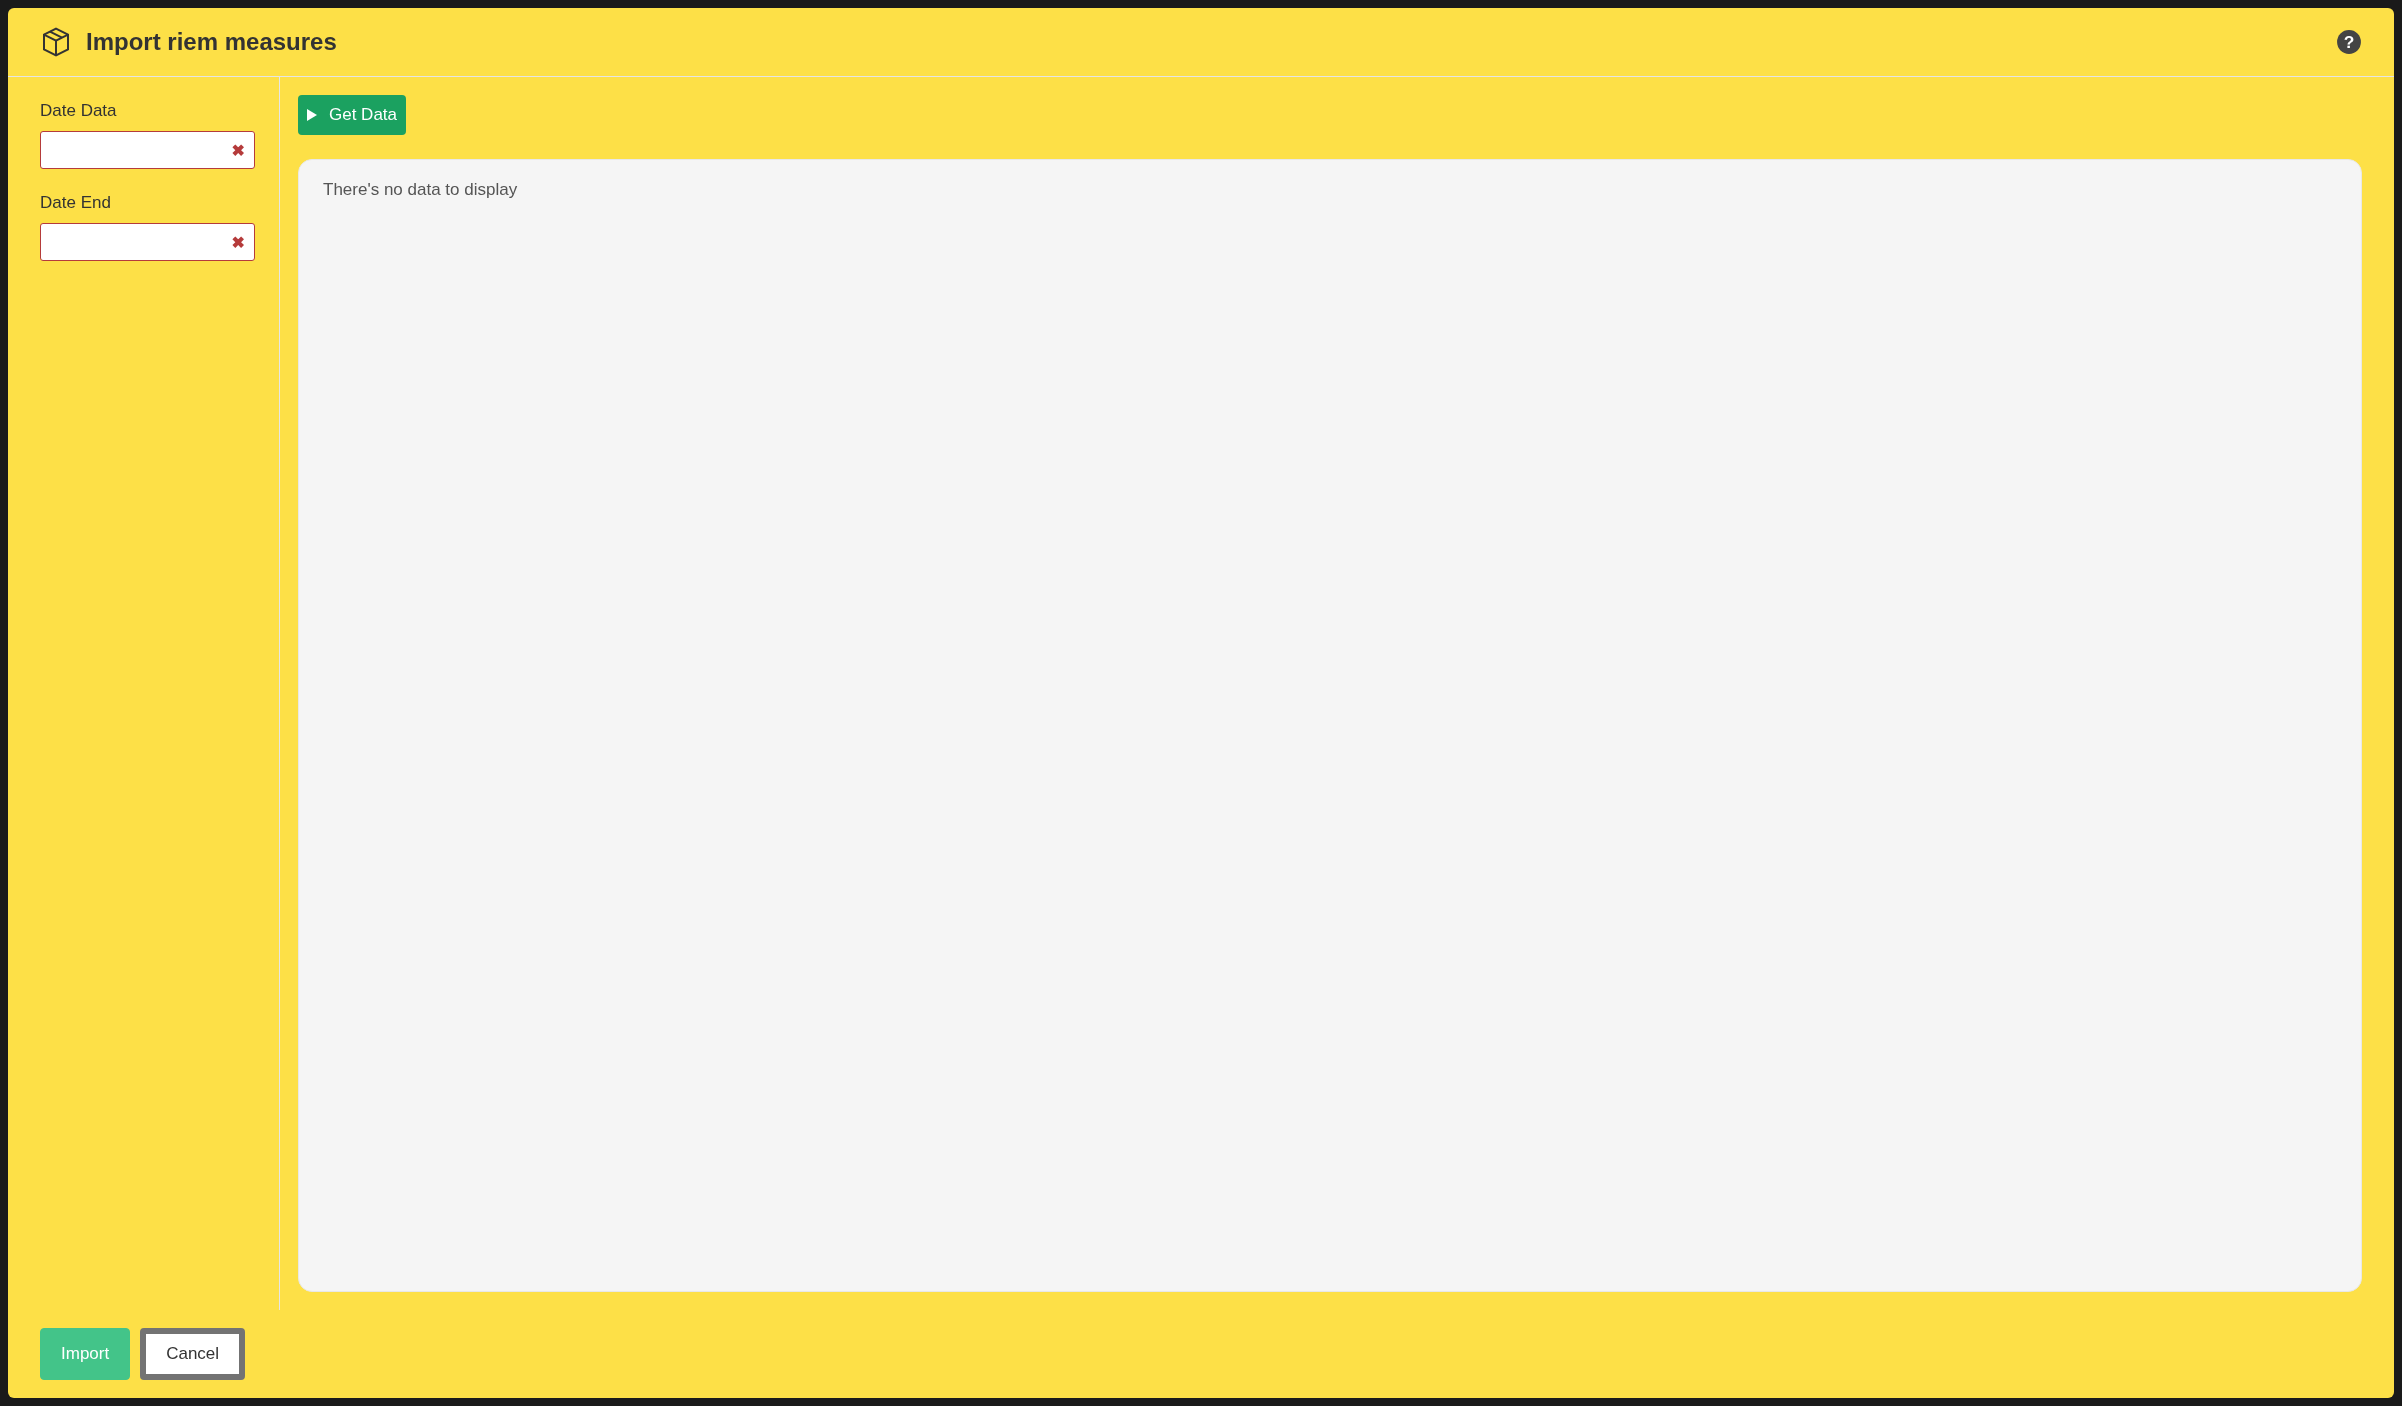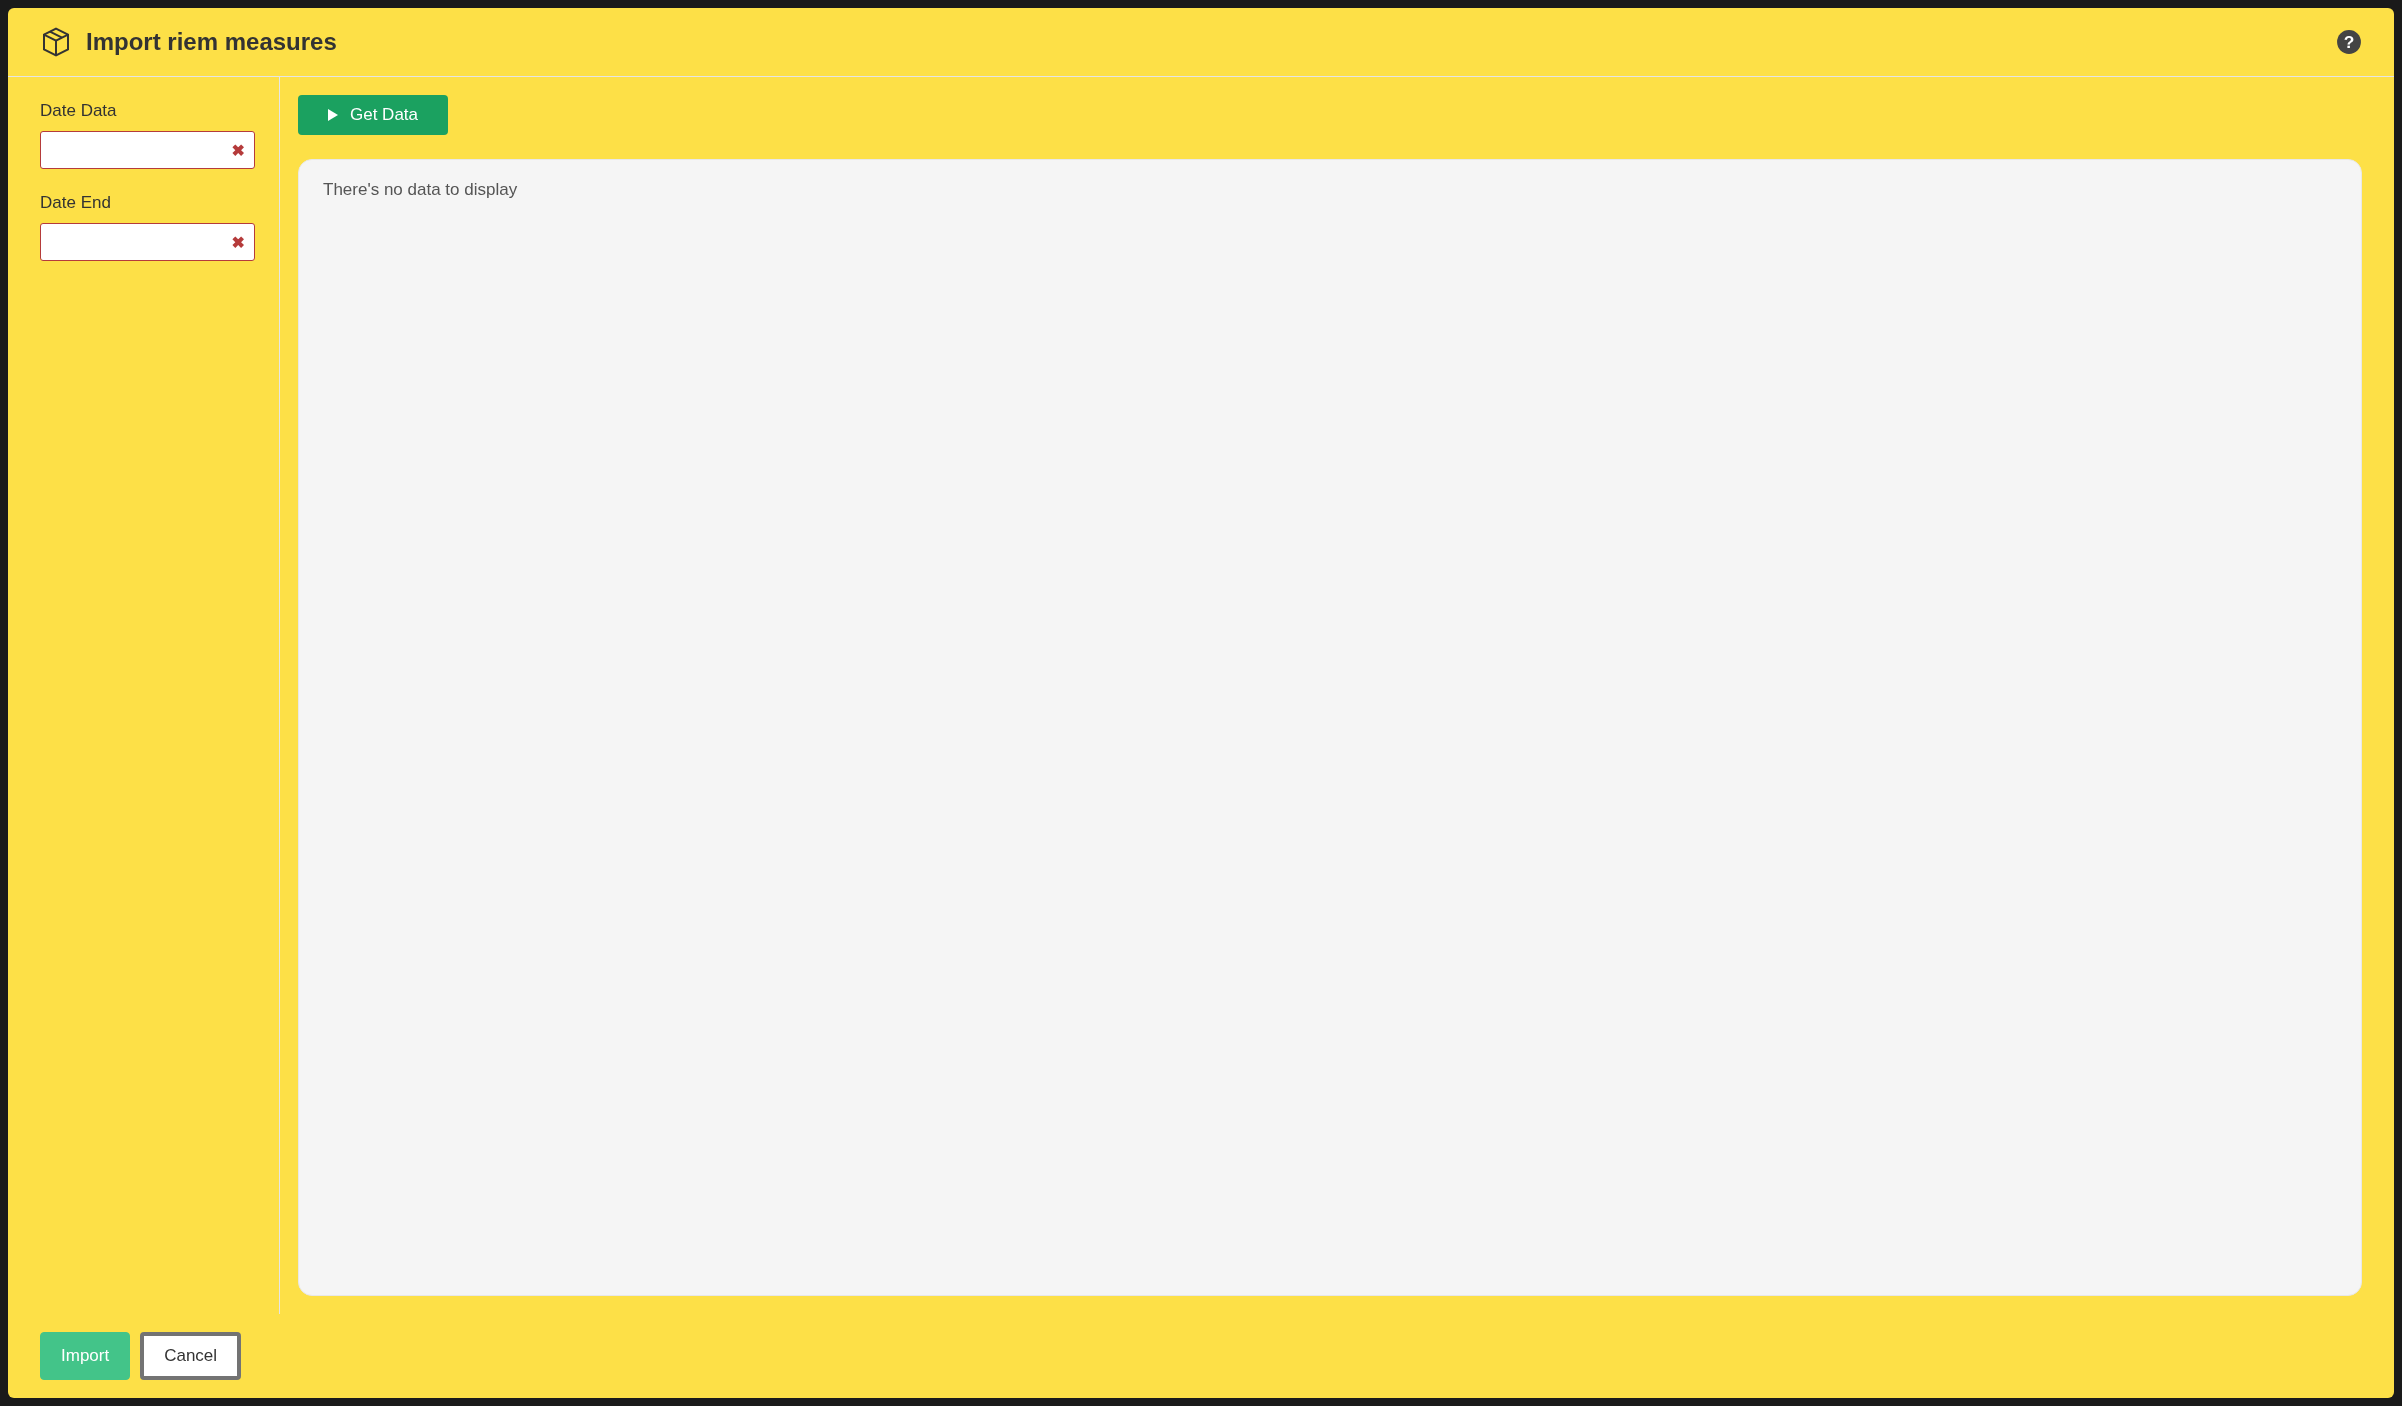--- a/index.html
+++ b/index.html
@@ -174,21 +174,21 @@
       display: flex;
       flex-direction: column;
       overflow: hidden;
     }
     
     .get-data-btn {
       background: #1ba160;
       color: #fff;
       border: none;
       border-radius: 4px;
-      padding: 10px 30px;
+      padding: 10px 9px;
       font-size: 17px;
       cursor: pointer;
       display: inline-flex;
       align-items: center;
       gap: 12px;
       align-self: flex-start;
       margin-bottom: 24px;
     }
     
     .play-icon {
@@ -225,21 +225,21 @@
     
     .btn-import {
       background: #43c489;
       color: #fff;
       border: 1px solid #43c489;
     }
     
     .btn-cancel {
       background: #fff;
       color: #333;
-      border: 4px solid #737373;
+      border: 6px solid #737373;
     }
   </style>
 </head>
 <body>
 
 <div class="modal">
 
   <div class="modal-header">
     <div class="modal-title-wrap">
       <svg class="box-icon" viewBox="0 0 24 24" fill="none" stroke="#333" stroke-width="1.5">

